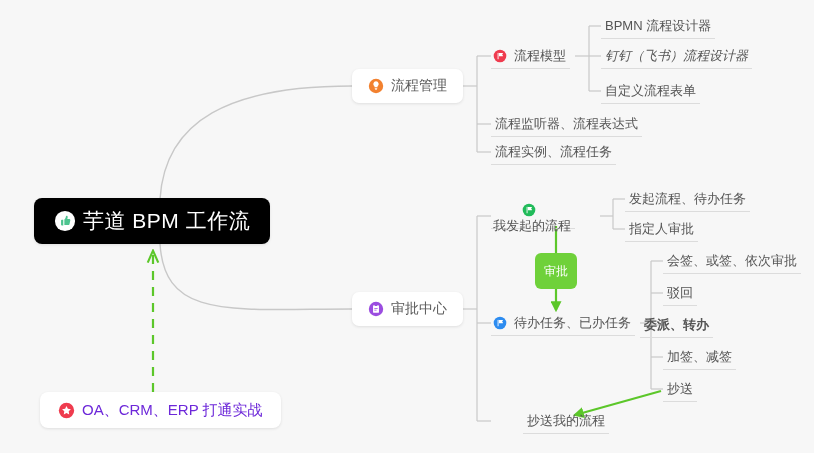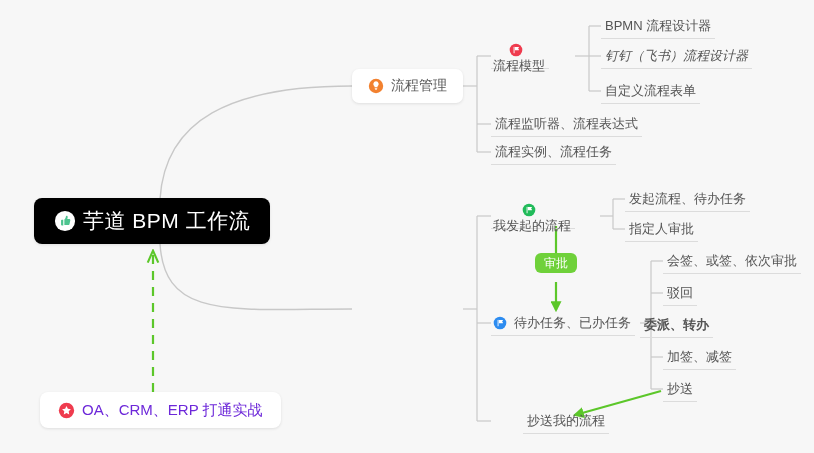--- a/index.html
+++ b/index.html
@@ -68,21 +68,21 @@
     color: #555555;
     font-size: 13px;
   }
   .text-node.with-icon {
     padding-left: 2px;
   }
   
   .badge-node {
     background: #6fd13a;
     border-radius: 6px;
-    height: 20px;
+    height: 36px;
     padding: 0 9px;
     justify-content: center;
   }
   .badge-label {
     color: #ffffff;
     font-size: 12px;
   }
   
   .callout-node {
     background: #ffffff;
@@ -180,21 +180,21 @@
       <svg width="16" height="16" viewBox="0 0 20 20">
         <circle cx="10" cy="10" r="9" fill="#f2812f"></circle>
         <path d="M10 4.2a3.4 3.4 0 0 0-1.9 6.2v1.3h3.8v-1.3A3.4 3.4 0 0 0 10 4.2z" fill="#ffffff"></path>
         <rect x="8.4" y="12.4" width="3.2" height="1.1" rx="0.5" fill="#ffffff"></rect>
         <rect x="8.8" y="14.1" width="2.4" height="1.0" rx="0.5" fill="#ffffff"></rect>
       </svg>
     </span>
     <span class="card-label">流程管理</span>
   </div>
 
-  <div class="node text-node with-icon" style="left:491px; top:43px;flex-direction:column;">
+  <div class="node text-node with-icon" style="left:491px; top:43px;">
     <span class="icon">
       <svg width="14" height="14" viewBox="0 0 20 20">
         <circle cx="10" cy="10" r="9" fill="#ef3b4e"></circle>
         <rect x="6.6" y="5.2" width="1.3" height="9.6" rx="0.6" fill="#ffffff"></rect>
         <path d="M8.4 5.6h5.3a.5.5 0 0 1 .4.8l-1.1 1.5 1.1 1.5a.5.5 0 0 1-.4.8H8.4z" fill="#ffffff"></path>
       </svg>
     </span>
     <span class="text-label">流程模型</span>
   </div>
 
@@ -211,20 +211,32 @@
   </div>
 
   <div class="node text-node" style="left:601px; top:43px;font-style:italic;">
     <span class="text-label">钉钉（飞书）流程设计器</span>
   </div>
 
   <div class="node text-node" style="left:601px; top:78px;">
     <span class="text-label">自定义流程表单</span>
   </div>
 
+  <div class="node card-node" style="left:352px; top:292px;">
+    <span class="icon">
+      <svg width="16" height="16" viewBox="0 0 20 20">
+        <circle cx="10" cy="10" r="9" fill="#9b4de0"></circle>
+        <rect x="6.3" y="5.3" width="7.4" height="9.4" rx="1.1" fill="#ffffff"></rect>
+        <rect x="8.2" y="4.2" width="3.6" height="2.0" rx="0.9" fill="#9b4de0"></rect>
+        <rect x="7.7" y="8.6" width="4.6" height="1.0" rx="0.5" fill="#9b4de0"></rect>
+        <rect x="7.7" y="10.9" width="3.2" height="1.0" rx="0.5" fill="#9b4de0"></rect>
+      </svg>
+    </span>
+    <span class="card-label">审批中心</span>
+  </div>
 
   <div class="node text-node with-icon" style="left:491px; top:203px;flex-direction:column;">
     <span class="icon">
       <svg width="14" height="14" viewBox="0 0 20 20">
         <circle cx="10" cy="10" r="9" fill="#21bb5a"></circle>
         <rect x="6.6" y="5.2" width="1.3" height="9.6" rx="0.6" fill="#ffffff"></rect>
         <path d="M8.4 5.6h5.3a.5.5 0 0 1 .4.8l-1.1 1.5 1.1 1.5a.5.5 0 0 1-.4.8H8.4z" fill="#ffffff"></path>
       </svg>
     </span>
     <span class="text-label">我发起的流程</span>

